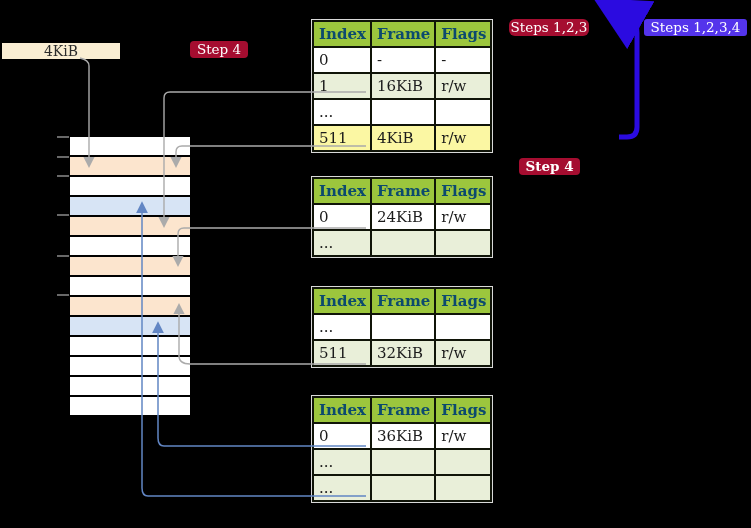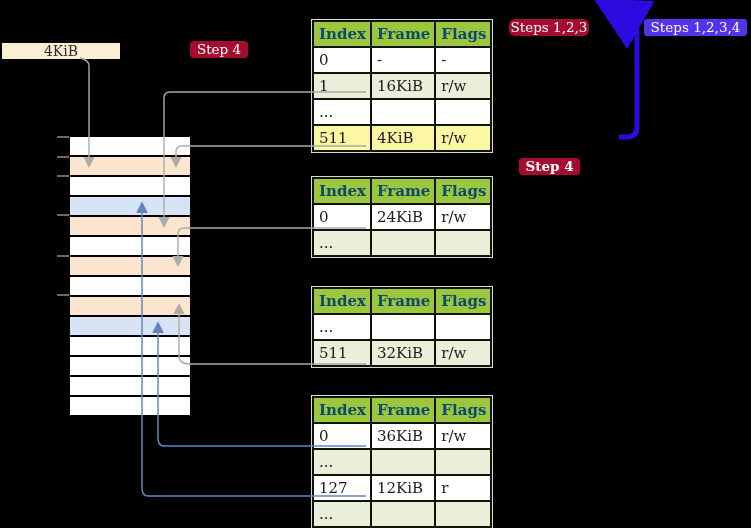--- a/index.html
+++ b/index.html
@@ -197,25 +197,20 @@
       <tbody>
         <tr class="">
           <td>0</td>
           <td>36KiB</td>
           <td>r/w</td>
         </tr>
         <tr class="green">
           <td>...</td>
           <td></td>
           <td></td>
-        </tr>
-        <tr class="">
-          <td>127</td>
-          <td>12KiB</td>
-          <td>r</td>
         </tr>
         <tr class="green">
           <td>...</td>
           <td></td>
           <td></td>
         </tr>
       </tbody>
     </table>
 
   <svg class="overlay" width="751" height="528" viewBox="0 0 751 528">

